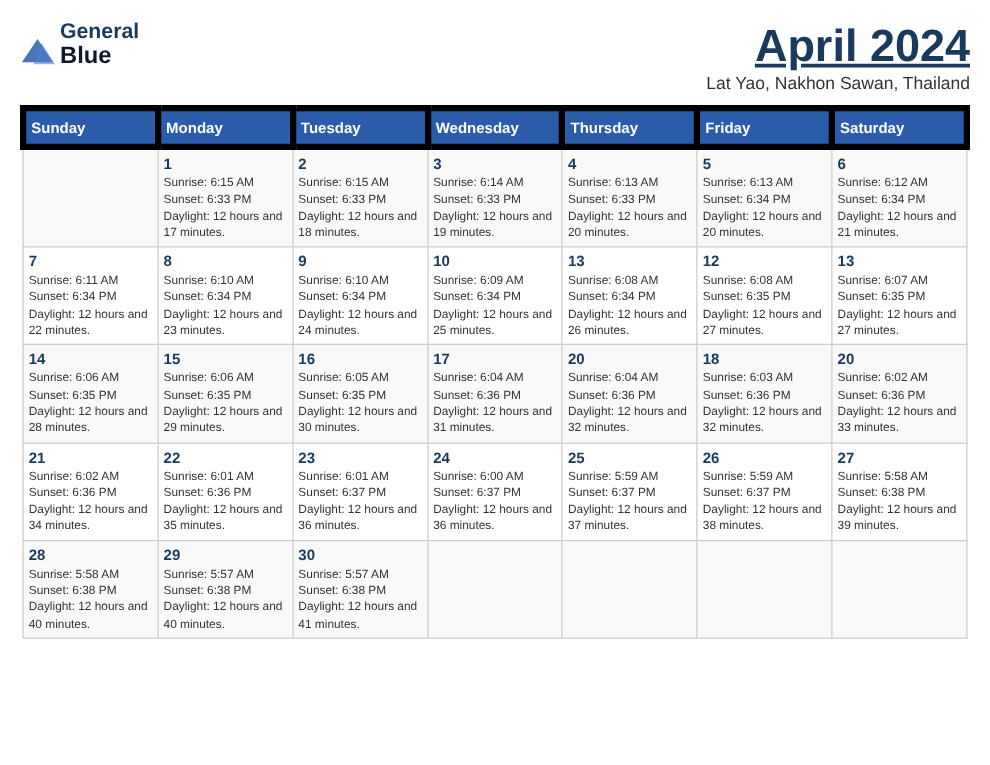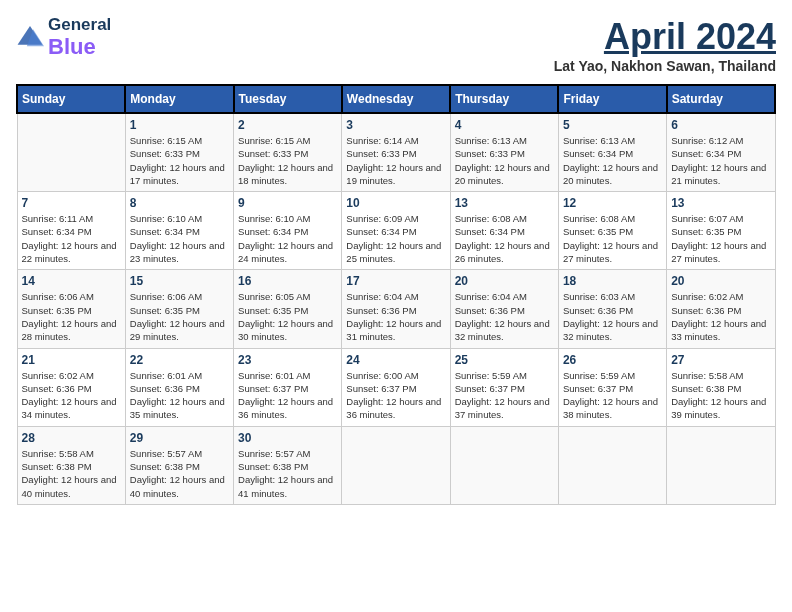--- a/index.html
+++ b/index.html
@@ -26,34 +26,33 @@
     }
     .month-title {
       font-size: 36px;
       font-weight: bold;
       color: #1a3a5c;
       text-decoration: underline;
     }
     .location {
       font-size: 14px;
       color: #333;
-      font-weight: bold;
     }
     table {
       width: 100%;
       border-collapse: collapse;
       font-size: 10px;
     }
     thead tr th {
       background: #2a5caa;
       color: #fff;
       padding: 6px 4px;
       text-align: left;
       font-size: 12px;
-      border: 2px solid #000000;
+      border: 5px solid #000000;
     }
     tbody tr td {
       border: 1px solid #ccc;
       vertical-align: top;
       padding: 4px;
       min-height: 80px;
       width: 106px;
     }
     .day-num {
       font-weight: bold;
@@ -79,29 +78,29 @@
       display: flex;
       flex-direction: column;
       align-items: flex-start;
     }
   </style>
 </head>
 <body>
 
 <div class="header-area">
   <div class="logo-wrapper">
-    <div style="display:flex; align-items:center;">
+    <div style="display:flex; align-items:flex-end;">
       <svg class="logo-icon" viewBox="0 0 36 36">
         <rect x="0" y="0" width="36" height="36" fill="white"></rect>
         <polygon points="18,4 34,28 2,28" fill="#2a5caa" opacity="0.85"></polygon>
         <polygon points="22,8 36,30 14,30" fill="#4a7fd4" opacity="0.6"></polygon>
       </svg>
       <div>
         <div style="font-size:17px; font-weight:bold; color:#1a3a5c; line-height:1.1;">General</div>
-        <div style="font-size:22px; font-weight:bold; color:#8b5cf6; line-height:1.1;">Blue</div>
+        <div style="font-size:19px; font-weight:bold; color:#0f172a; line-height:1.1;">Blue</div>
       </div>
     </div>
   </div>
   <div class="title-area">
     <div class="month-title">April 2024</div>
     <div class="location">Lat Yao, Nakhon Sawan, Thailand</div>
   </div>
 </div>
 
 <table>

